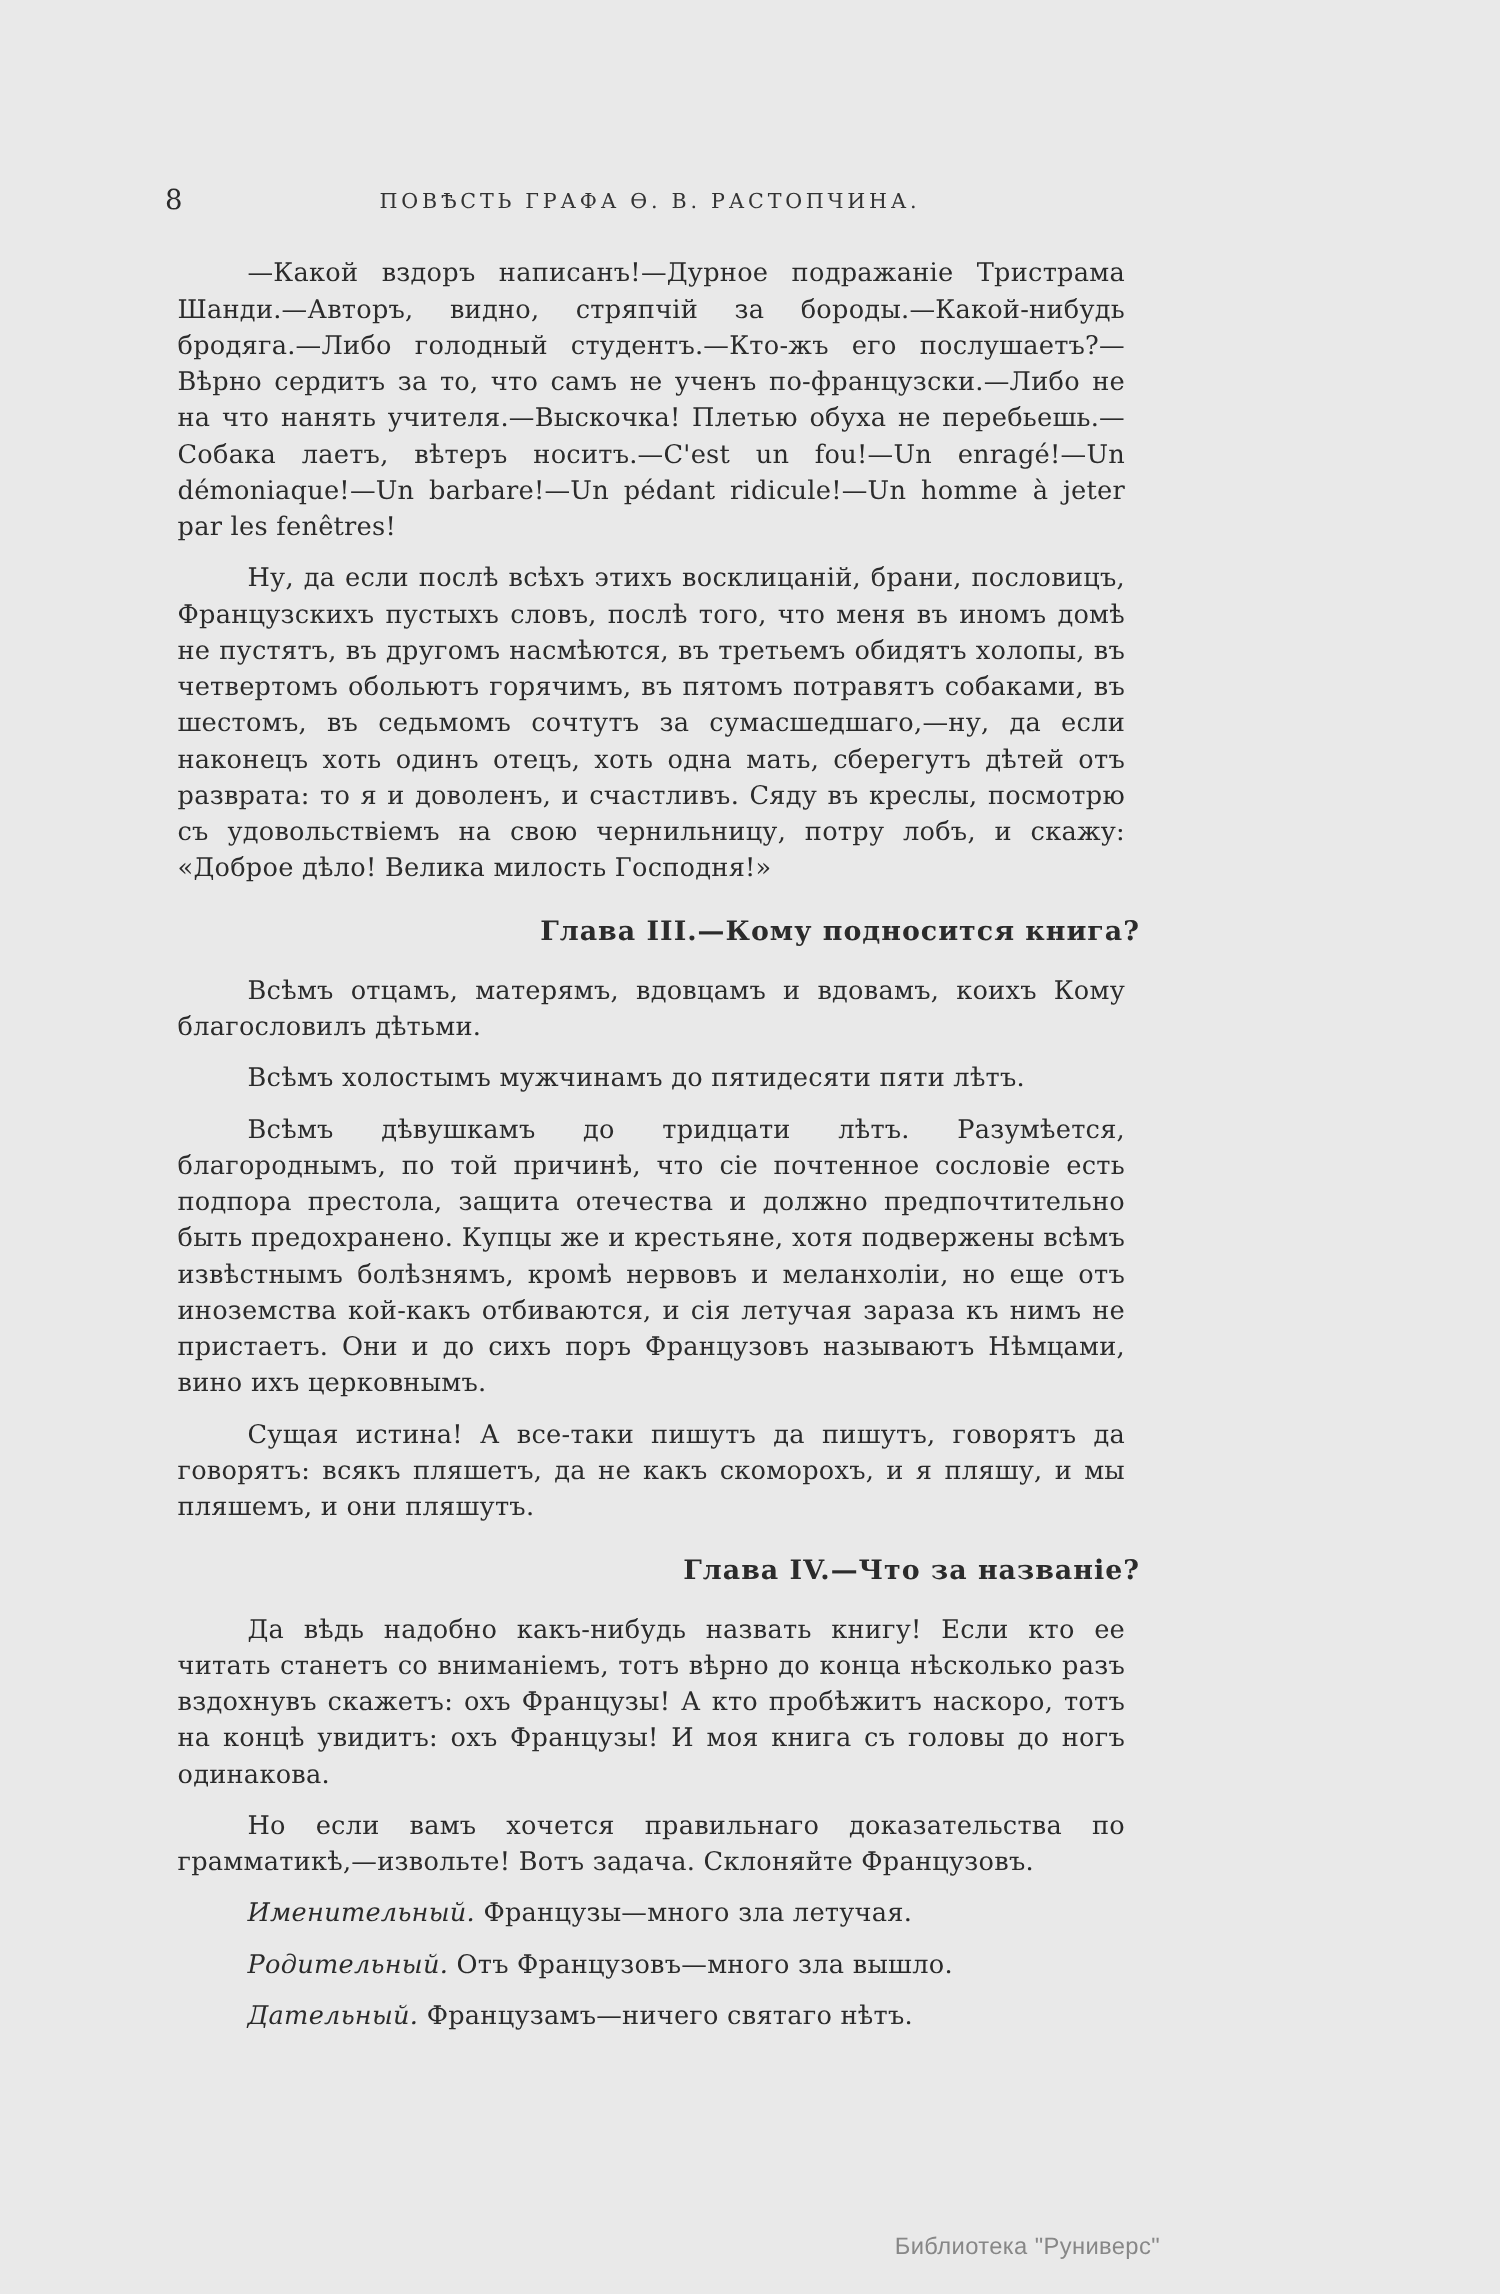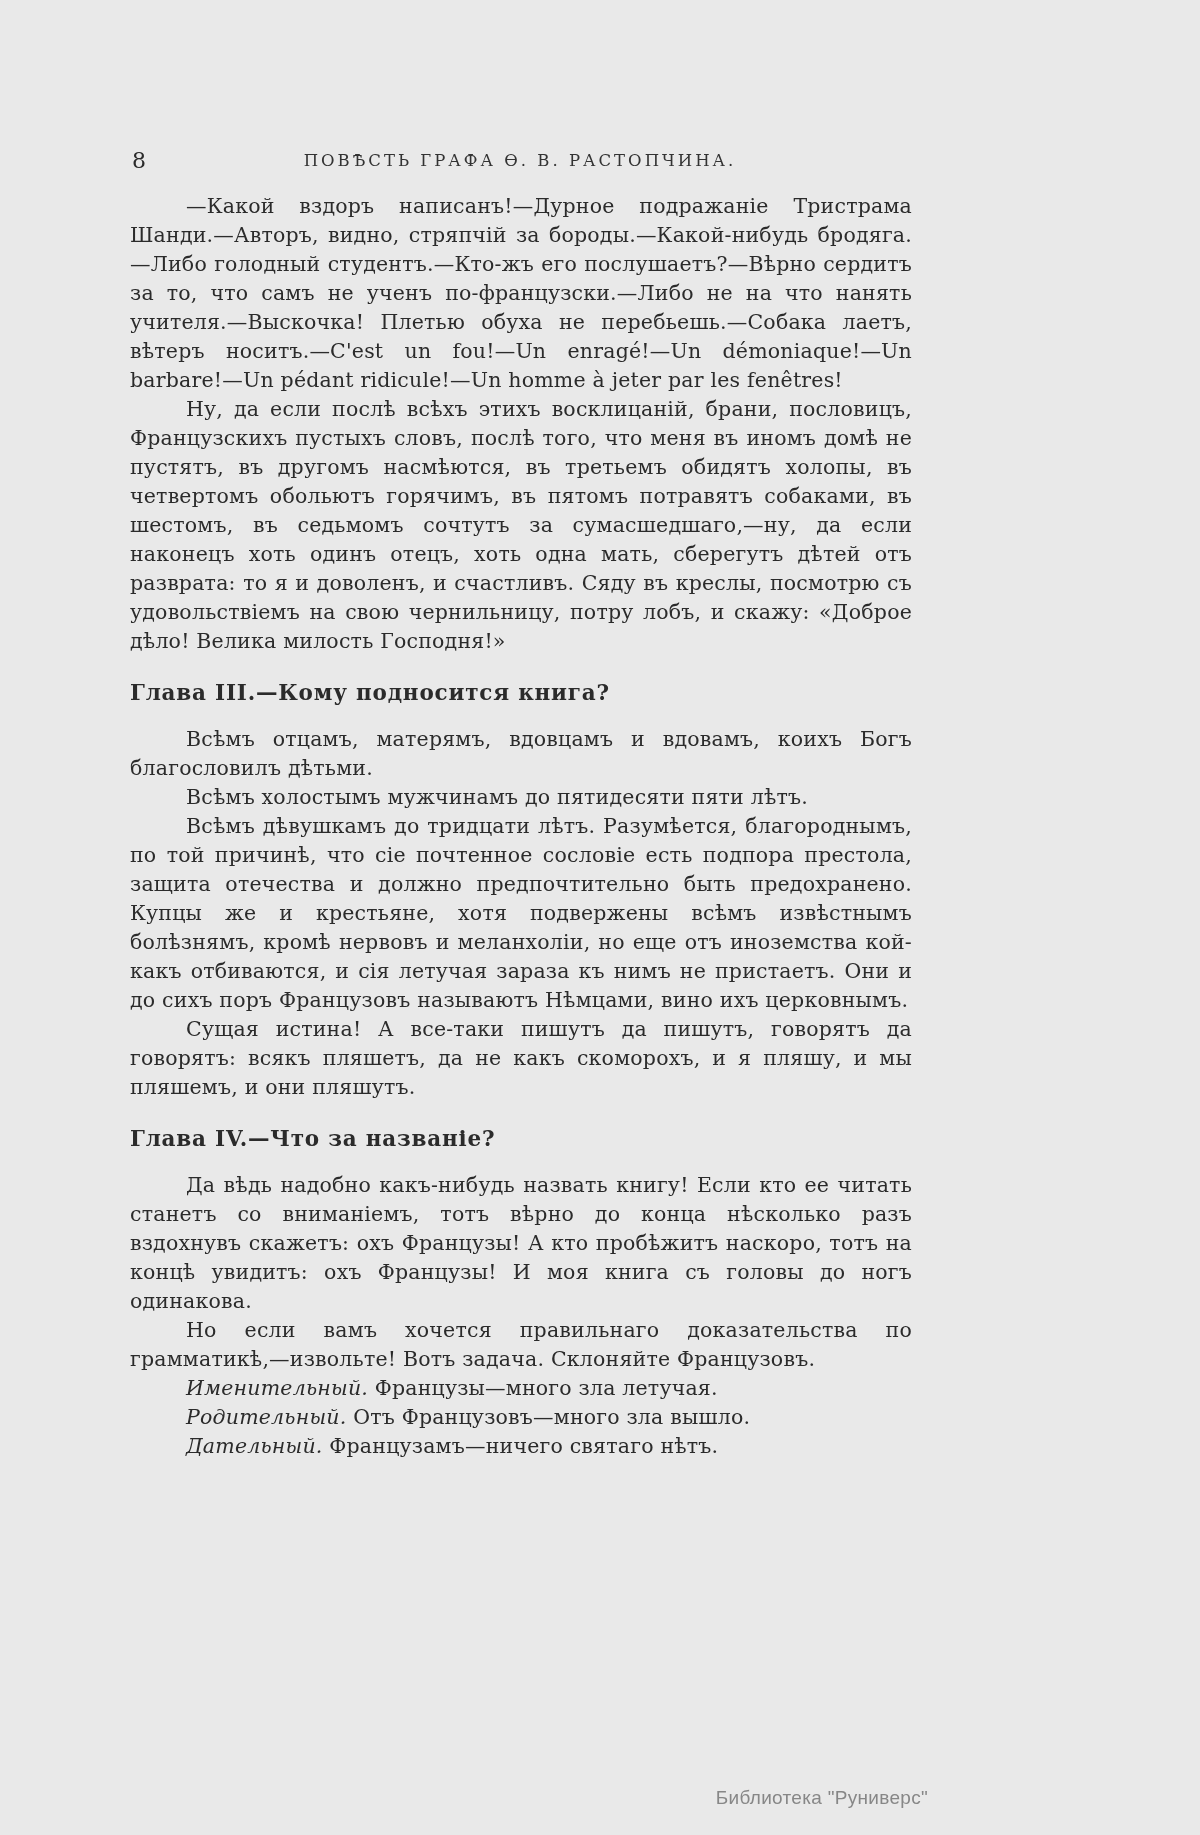--- a/index.html
+++ b/index.html
@@ -46,26 +46,26 @@
     position: absolute;
     top: 192px;
     left: 130px;
     width: 782px;
     font-size: 20.5px;
     line-height: 29px;
     text-align: justify;
     letter-spacing: 0.2px;
   }
   .para {
-    margin: 0;
+    margin: 12px;
     text-indent: 56px;
   }
   .chapter-heading {
     margin: 22px 0 18px 0;
-    text-align: left;
+    text-align: right;
     font-weight: bold;
     font-size: 21.5px;
     letter-spacing: 0.8px;
     text-indent: 0;
   }
   .case-name {
     font-style: italic;
   }
   .watermark {
     position: absolute;
@@ -84,21 +84,21 @@
 
   <div class="page-header">
     <div class="page-number">8</div>
     <div class="running-title">ПОВѢСТЬ ГРАФА Ѳ. В. РАСТОПЧИНА.</div>
   </div>
 
   <div class="body-text">
     <p class="para">—Какой вздоръ написанъ!—Дурное подражаніе Тристрама Шанди.—Авторъ, видно, стряпчій за бороды.—Какой-нибудь бродяга.—Либо голодный студентъ.—Кто-жъ его послушаетъ?—Вѣрно сердитъ за то, что самъ не ученъ по-французски.—Либо не на что нанять учителя.—Выскочка! Плетью обуха не перебьешь.—Собака лаетъ, вѣтеръ носитъ.—C'est un fou!—Un enragé!—Un démoniaque!—Un barbare!—Un pédant ridicule!—Un homme à jeter par les fenêtres!</p>
     <p class="para">Ну, да если послѣ всѣхъ этихъ восклицаній, брани, пословицъ, Французскихъ пустыхъ словъ, послѣ того, что меня въ иномъ домѣ не пустятъ, въ другомъ насмѣются, въ третьемъ обидятъ холопы, въ четвертомъ обольютъ горячимъ, въ пятомъ потравятъ собаками, въ шестомъ, въ седьмомъ сочтутъ за сумасшедшаго,—ну, да если наконецъ хоть одинъ отецъ, хоть одна мать, сберегутъ дѣтей отъ разврата: то я и доволенъ, и счастливъ. Сяду въ креслы, посмотрю съ удовольствіемъ на свою чернильницу, потру лобъ, и скажу: «Доброе дѣло! Велика милость Господня!»</p>
     <p class="chapter-heading">Глава III.—Кому подносится книга?</p>
-    <p class="para">Всѣмъ отцамъ, матерямъ, вдовцамъ и вдовамъ, коихъ Богъ благословилъ дѣтьми.</p>
+    <p class="para">Всѣмъ отцамъ, матерямъ, вдовцамъ и вдовамъ, коихъ Кому благословилъ дѣтьми.</p>
     <p class="para">Всѣмъ холостымъ мужчинамъ до пятидесяти пяти лѣтъ.</p>
     <p class="para">Всѣмъ дѣвушкамъ до тридцати лѣтъ. Разумѣется, благороднымъ, по той причинѣ, что сіе почтенное сословіе есть подпора престола, защита отечества и должно предпочтительно быть предохранено. Купцы же и крестьяне, хотя подвержены всѣмъ извѣстнымъ болѣзнямъ, кромѣ нервовъ и меланхоліи, но еще отъ иноземства кой-какъ отбиваются, и сія летучая зараза къ нимъ не пристаетъ. Они и до сихъ поръ Французовъ называютъ Нѣмцами, вино ихъ церковнымъ.</p>
     <p class="para">Сущая истина! А все-таки пишутъ да пишутъ, говорятъ да говорятъ: всякъ пляшетъ, да не какъ скоморохъ, и я пляшу, и мы пляшемъ, и они пляшутъ.</p>
     <p class="chapter-heading">Глава IV.—Что за названіе?</p>
     <p class="para">Да вѣдь надобно какъ-нибудь назвать книгу! Если кто ее читать станетъ со вниманіемъ, тотъ вѣрно до конца нѣсколько разъ вздохнувъ скажетъ: охъ Французы! А кто пробѣжитъ наскоро, тотъ на концѣ увидитъ: охъ Французы! И моя книга съ головы до ногъ одинакова.</p>
     <p class="para">Но если вамъ хочется правильнаго доказательства по грамматикѣ,—извольте! Вотъ задача. Склоняйте Французовъ.</p>
     <p class="para"><span class="case-name">Именительный.</span><span> Французы—много зла летучая.</span></p>
     <p class="para"><span class="case-name">Родительный.</span><span> Отъ Французовъ—много зла вышло.</span></p>
     <p class="para"><span class="case-name">Дательный.</span><span> Французамъ—ничего святаго нѣтъ.</span></p>
   </div>

